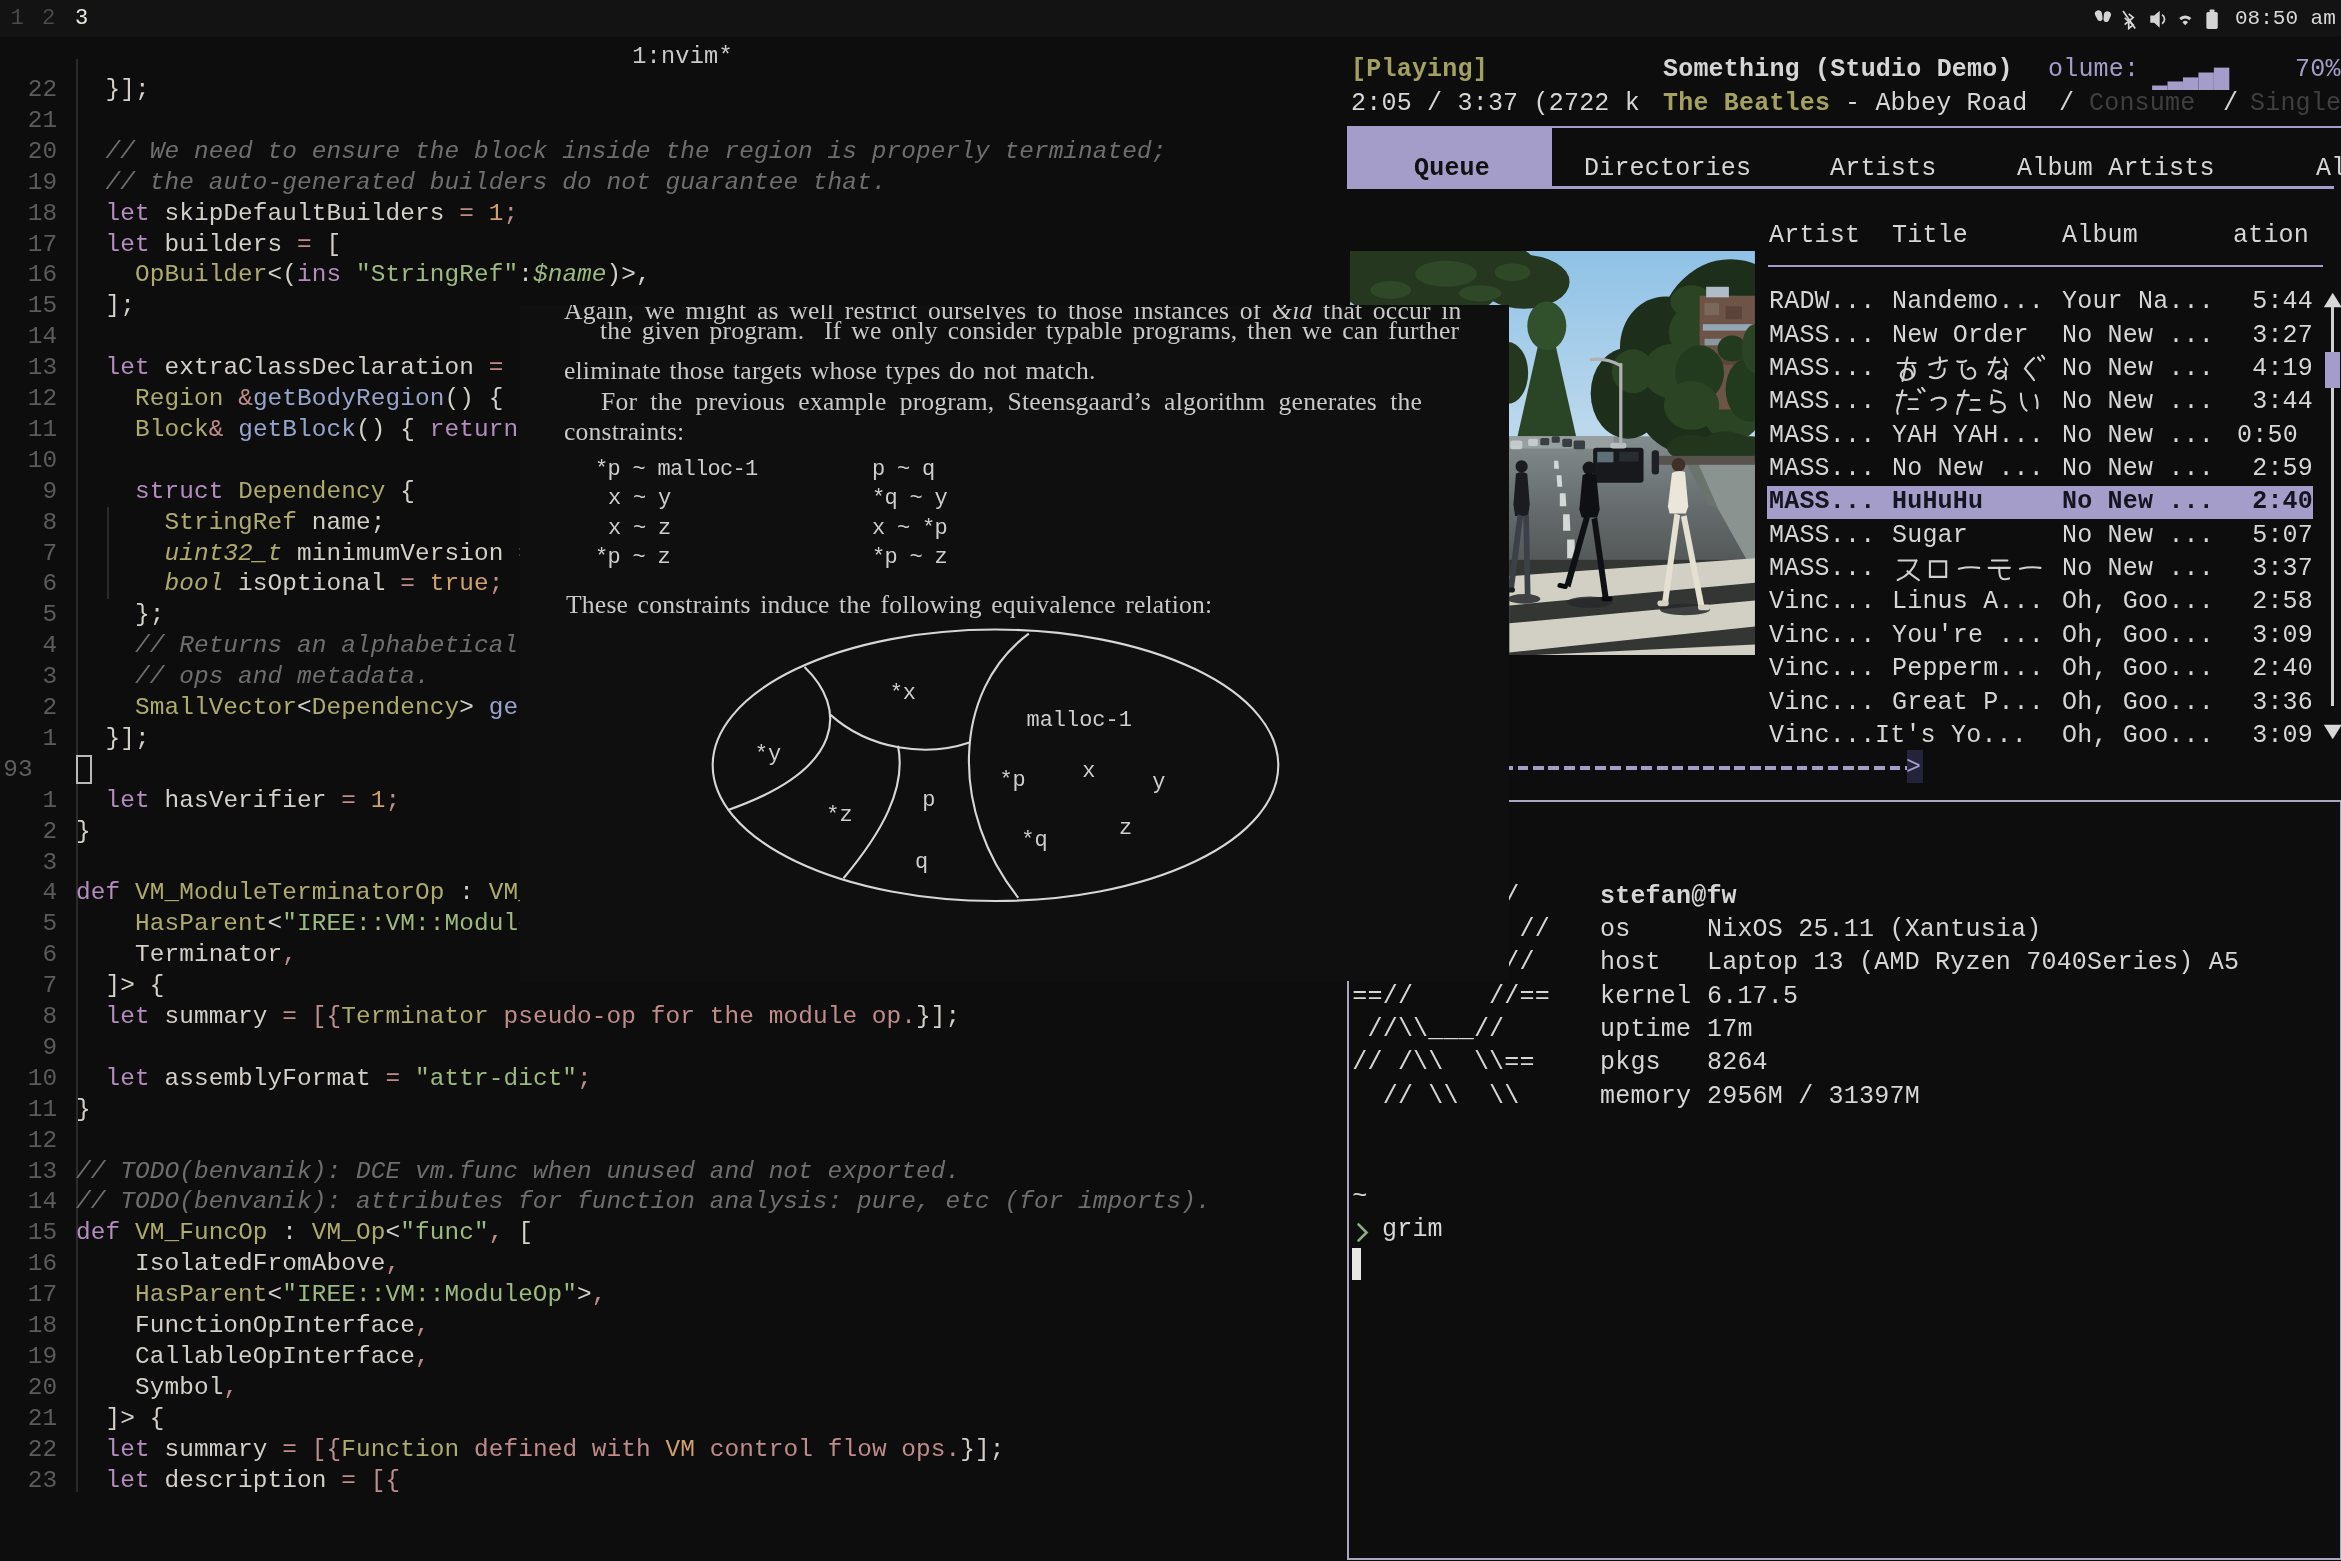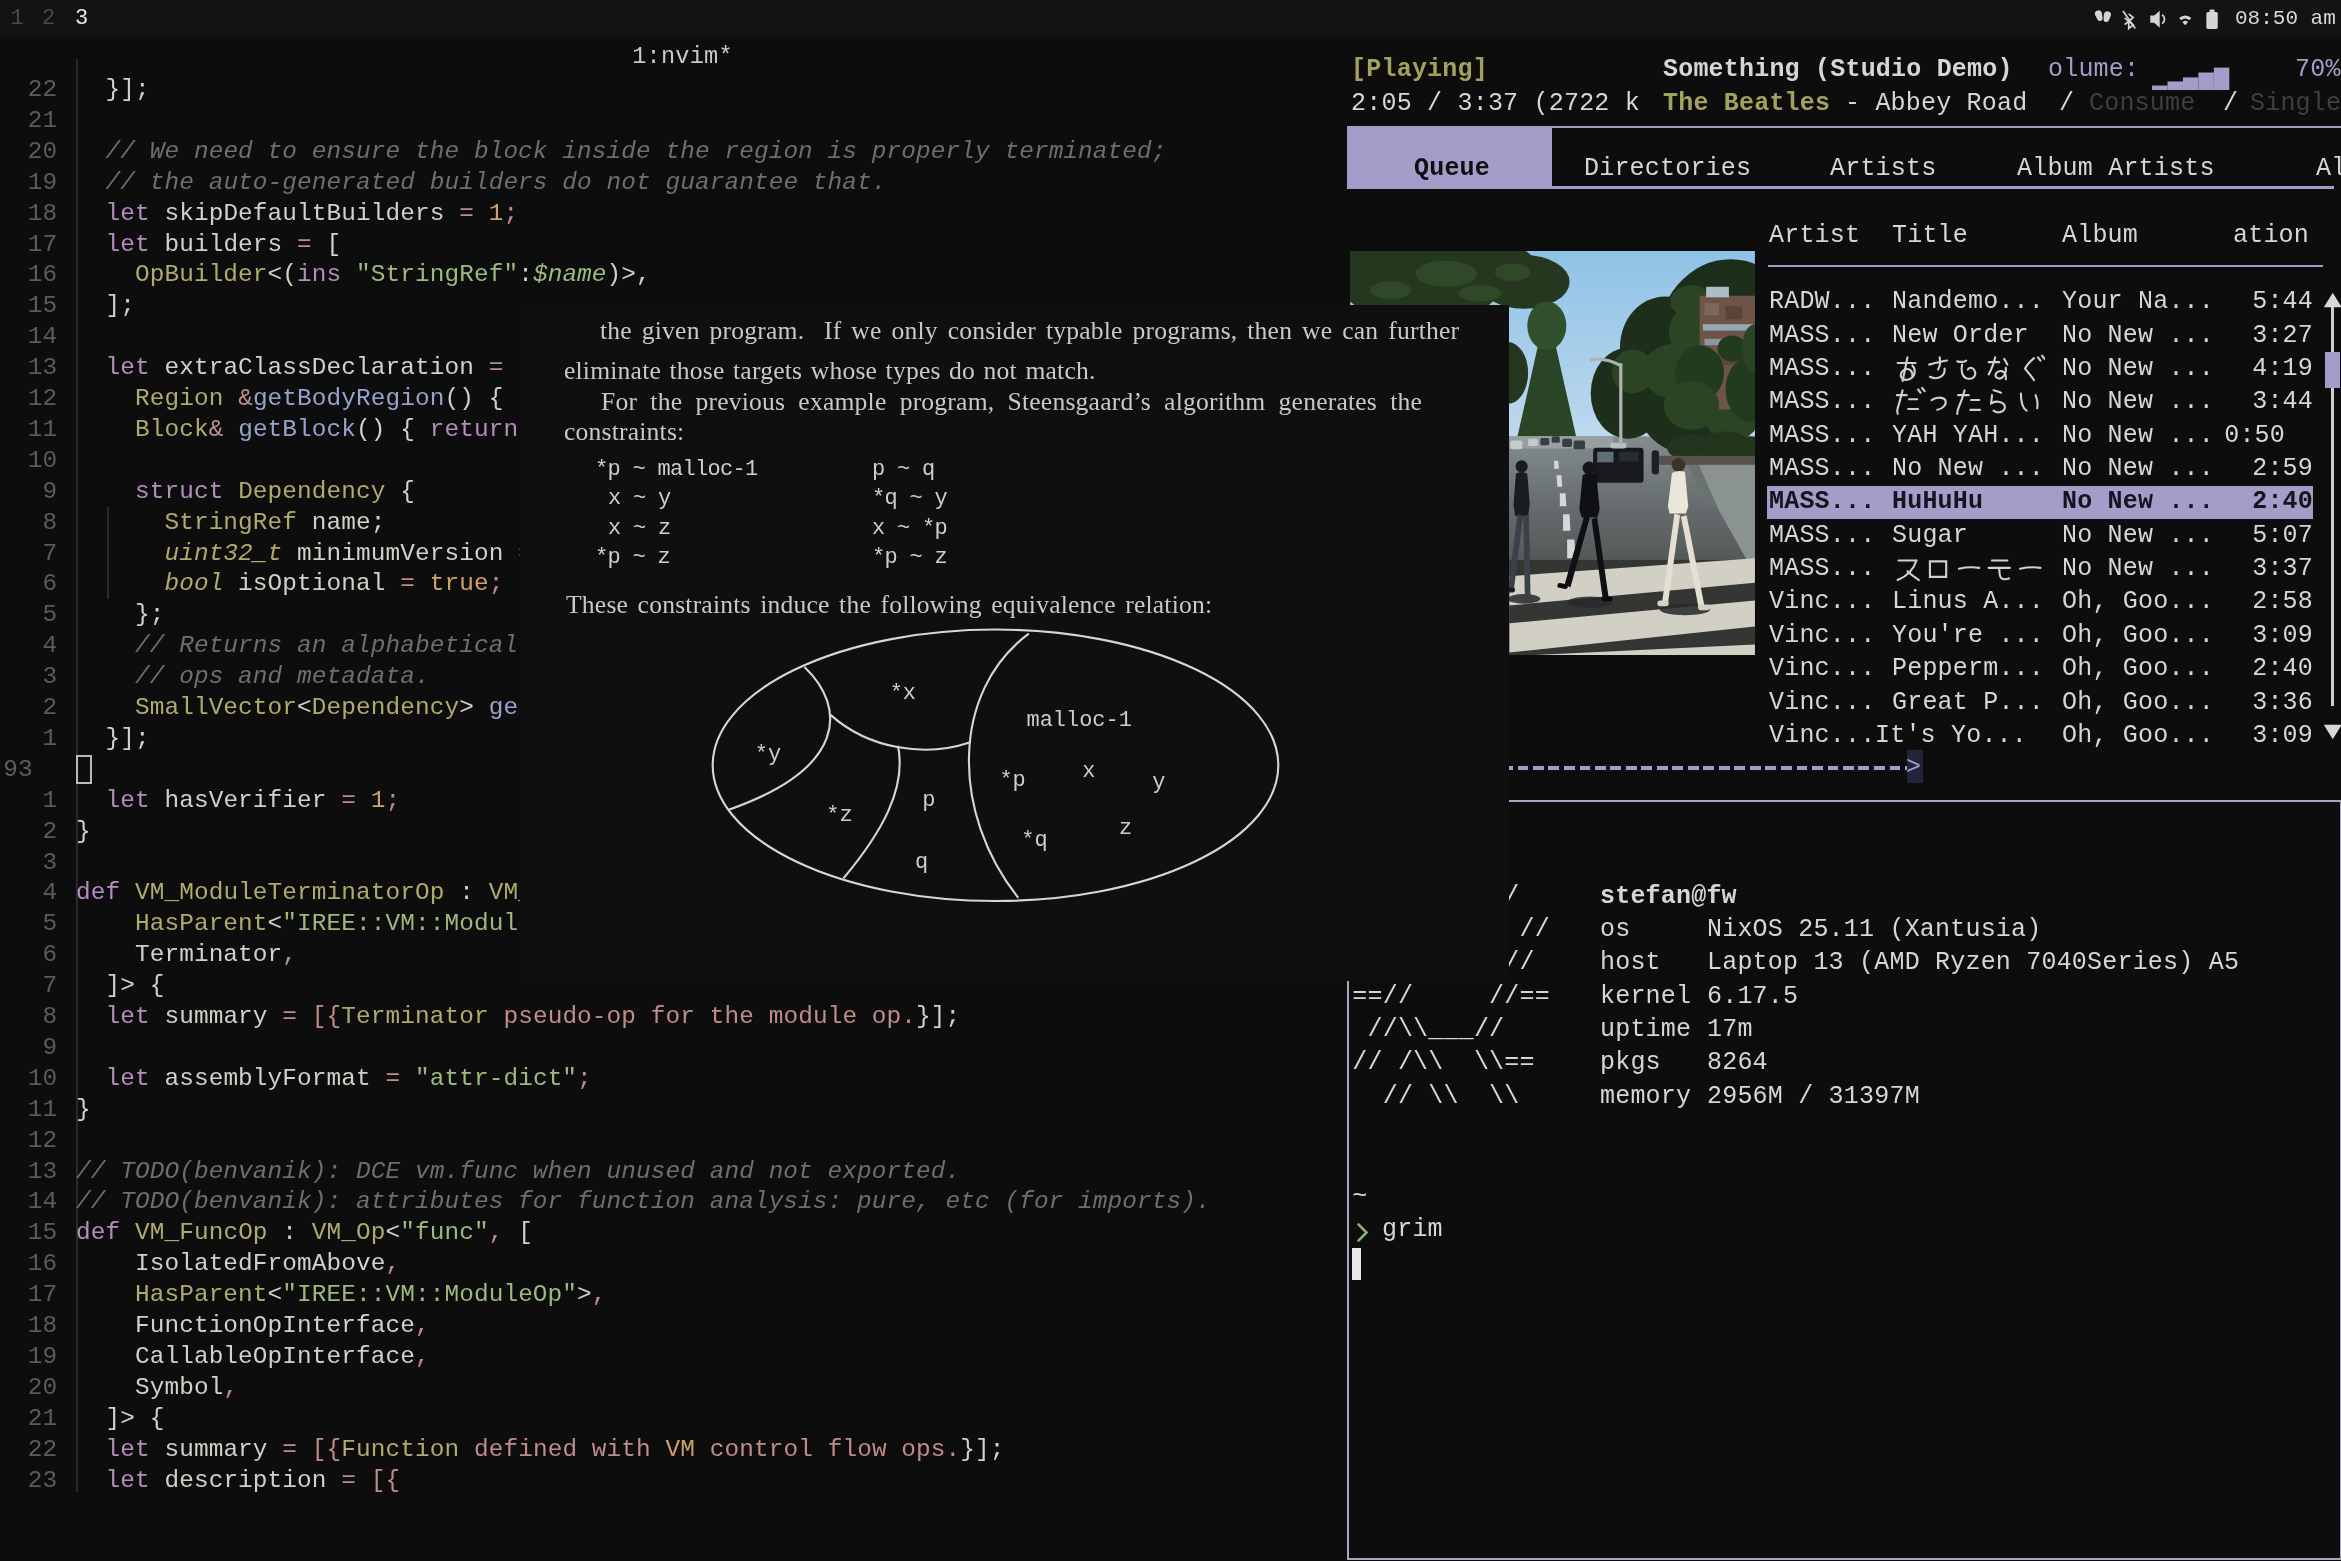--- a/index.html
+++ b/index.html
@@ -199,21 +199,21 @@
               <path d="M6 10 H19" transform="translate(75.2,0)"></path>
               <path d="M14 4 C12 12,9 20,6 27 C5 30,5 31,5 33" transform="translate(75.2,0)"></path>
               <path d="M22 16 H32" transform="translate(75.2,0)"></path>
               <path d="M21 28 H33" transform="translate(75.2,0)"></path>
               <path d="M12 4 C16 5,19 6,21 7" transform="translate(112.8,0)"></path>
               <path d="M10 10 C10 14,9 17,9 20 C15 16,26 18,26 25 C25 31,17 33,12 29" transform="translate(112.8,0)"></path>
               <path d="M8 8 C8 18,10 26,15 29" transform="translate(150.4,0)"></path>
               <path d="M26 10 C28 15,29 21,28 26" transform="translate(150.4,0)"></path>
             </g>
           </svg></span><span class="abs" style="left:293px">No New ...</span><span class="abs" style="left:483px;width:61px;text-align:right">3:44</span></div>
-<div class="rt abs" style="left:422px;top:382px;width:546px"><span class="abs" style="left:0px">MASS...</span><span class="abs" style="left:123px">YAH YAH...</span><span class="abs" style="left:293px">No New ...</span><span class="abs" style="left:455px;width:61px;text-align:right">0:50</span></div>
+<div class="rt abs" style="left:422px;top:382px;width:546px"><span class="abs" style="left:0px">MASS...</span><span class="abs" style="left:123px">YAH YAH...</span><span class="abs" style="left:293px">No New ...</span><span class="abs" style="left:468px;width:61px;text-align:center">0:50</span></div>
 <div class="rt abs" style="left:422px;top:415px;width:546px"><span class="abs" style="left:0px">MASS...</span><span class="abs" style="left:123px">No New ...</span><span class="abs" style="left:293px">No New ...</span><span class="abs" style="left:483px;width:61px;text-align:right">2:59</span></div>
 <div class="abs" style="left:420px;top:449px;width:546px;height:33px;background:#a49cc9"></div>
 <div class="rt abs" style="left:422px;top:448px;width:546px"><b><span class="abs" style="left:0px;color:#15151f">MASS...</span><span class="abs" style="left:123px;color:#15151f">HuHuHu</span><span class="abs" style="left:293px;color:#15151f">No New ...</span><span class="abs" style="left:483px;width:61px;text-align:right;color:#15151f">2:40</span></b></div>
 <div class="rt abs" style="left:422px;top:482px;width:546px"><span class="abs" style="left:0px">MASS...</span><span class="abs" style="left:123px">Sugar</span><span class="abs" style="left:293px">No New ...</span><span class="abs" style="left:483px;width:61px;text-align:right">5:07</span></div>
 <div class="rt abs" style="left:422px;top:515px;width:546px"><span class="abs" style="left:0px">MASS...</span><span class="abs" style="left:123px;width:155px;height:33px"><svg class="abs" style="left:0;top:2.4px" width="153" height="31" viewBox="0 0 188 38">
             <g fill="none" stroke="#d0d0d0" stroke-width="2.6" stroke-linecap="round">
               <path d="M8 8 H30" transform="translate(0.0,0)"></path>
               <path d="M30 8 C27 18,19 27,7 32" transform="translate(0.0,0)"></path>
               <path d="M19 21 C24 26,29 29,33 32" transform="translate(0.0,0)"></path>
               <path d="M9 9 H29 V28 H9 Z" transform="translate(37.6,0)"></path>
@@ -382,20 +382,21 @@
   <circle cx="404" cy="263" r="8.5" fill="#3f3127"></circle>
   <path d="M396 273 q8 -4 16 -1 l4 42 -3 9 -20 0 -2 -9 z" fill="#eae6d9"></path>
   <polygon points="399,323 406,325 391,434 384,431" fill="#e4e0d2"></polygon>
   <polygon points="407,327 414,325 436,437 429,440" fill="#e4e0d2"></polygon>
   <rect x="378" y="430" width="14" height="7" rx="3" fill="#d4d0c2"></rect>
   <rect x="428" y="435" width="15" height="7" rx="3" fill="#d4d0c2"></rect>
  </g>
 </svg>
 
 <div id="pdf">
+<div class="ser" style="left:44px;top:-11.4px;word-spacing:4px;">Again, we might as well restrict ourselves to those instances of <i>&amp;id</i> that occur in</div>
 <div class="ser" style="left:44px;top:9px;word-spacing:3.3px;margin-left:36px;">the given program.  If we only consider typable programs, then we can further</div>
 <div class="ser" style="left:44px;top:49px;word-spacing:1.9px;">eliminate those targets whose types do not match.</div>
 <div class="ser" style="left:81px;top:80px;word-spacing:6.6px;">For the previous example program, Steensgaard’s algorithm generates the</div>
 <div class="ser" style="left:44px;top:110px;">constraints:</div>
 <div class="mon" style="left:75px;top:152px">*p ~ malloc-1</div>
 <div class="mon" style="left:88px;top:181px">x ~ y</div>
 <div class="mon" style="left:88px;top:211px">x ~ z</div>
 <div class="mon" style="left:75px;top:240px">*p ~ z</div>
 <div class="mon" style="left:352px;top:152px">p ~ q</div>
 <div class="mon" style="left:352px;top:181px">*q ~ y</div>

